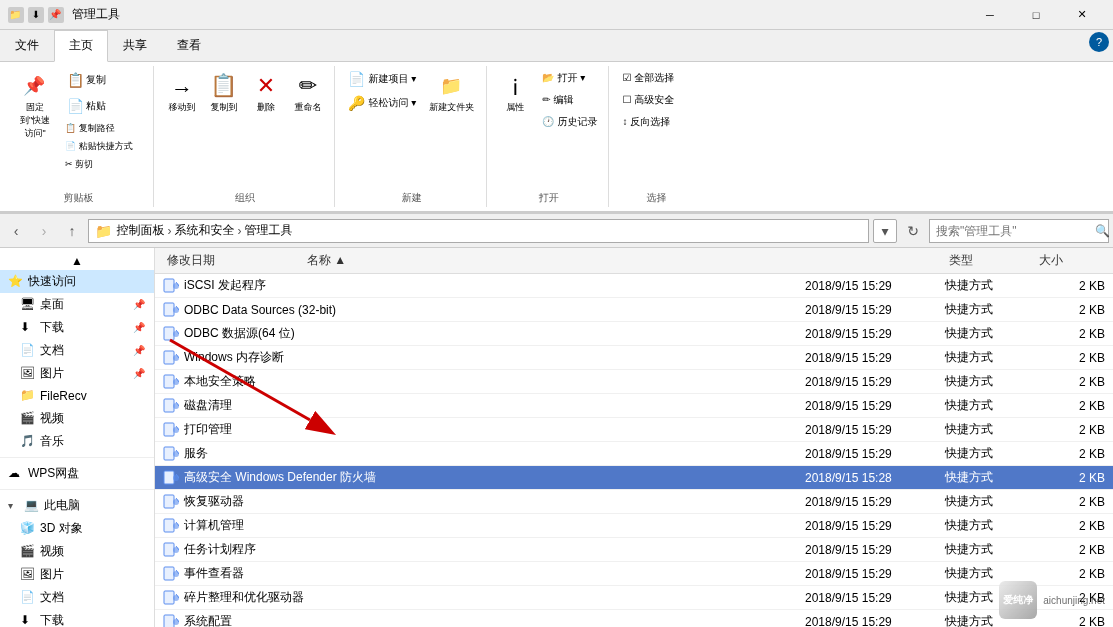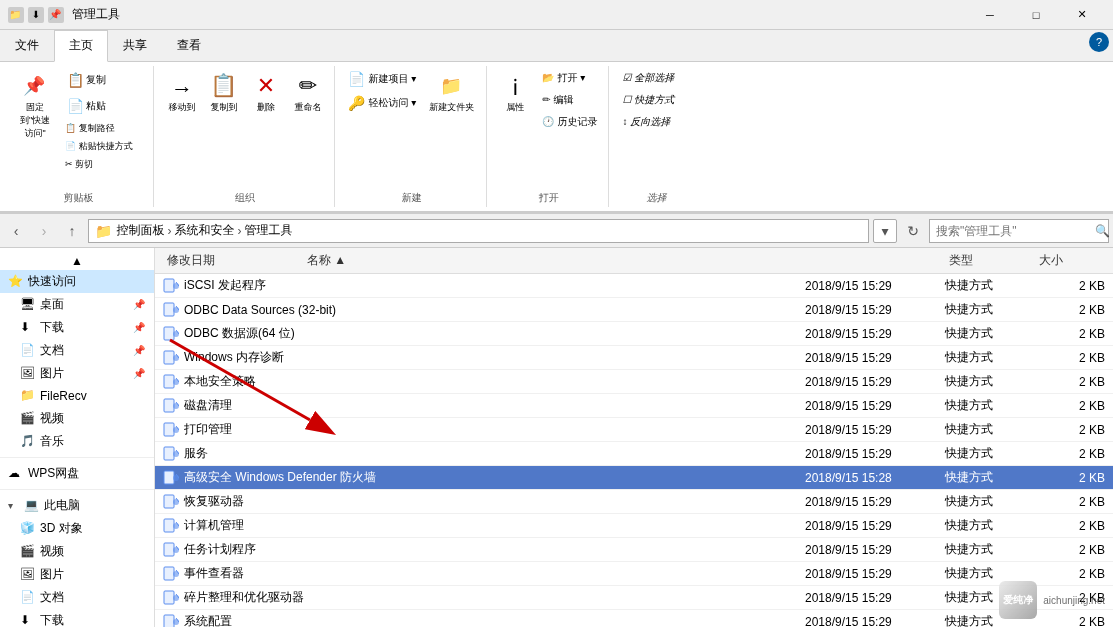--- a/index.html
+++ b/index.html
@@ -203,28 +203,28 @@
             <span>✏ 编辑</span>
           </div>
           <div class="ribbon-btn" style="flex-direction:row;padding:2px 4px;font-size:10px;">
             <span>🕐 历史记录</span>
           </div>
         </div>
       </div>
       <div class="ribbon-group-label">打开</div>
     </div>
 
-    <div class="ribbon-group" style="min-width:90px;border-right:none;font-style:italic;">
+    <div class="ribbon-group" style="min-width:90px;border-right:none;">
       <div class="ribbon-btns">
         <div style="display:flex;flex-direction:column;gap:2px;padding-bottom:16px;">
           <div class="ribbon-btn" style="flex-direction:row;padding:2px 4px;font-size:10px;">
             <span>☑ 全部选择</span>
           </div>
           <div class="ribbon-btn" style="flex-direction:row;padding:2px 4px;font-size:10px;">
-            <span>☐ 快捷方式</span>
+            <span>☐ 高级安全</span>
           </div>
           <div class="ribbon-btn" style="flex-direction:row;padding:2px 4px;font-size:10px;">
             <span>↕ 反向选择</span>
           </div>
         </div>
       </div>
       <div class="ribbon-group-label">选择</div>
     </div>
   </div>
 </div>

